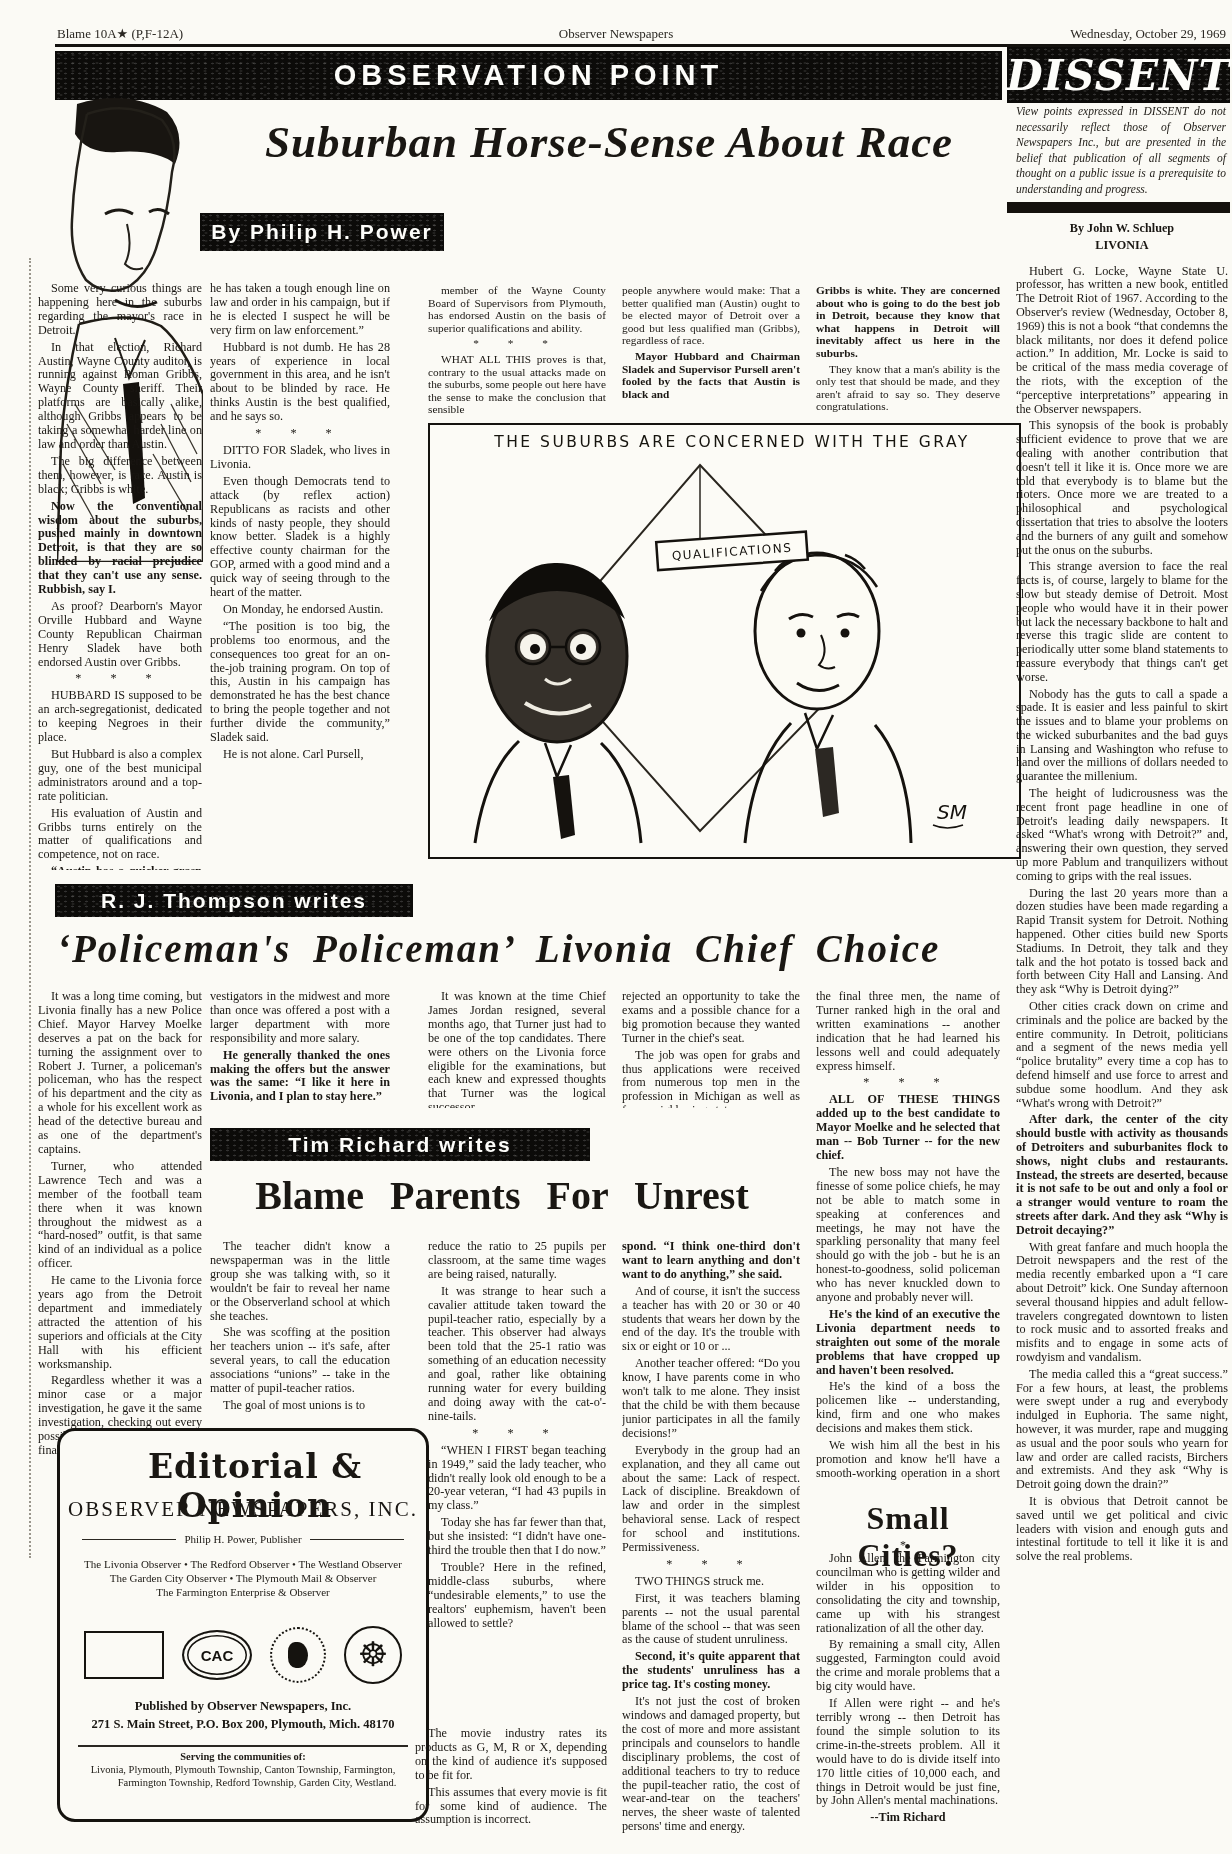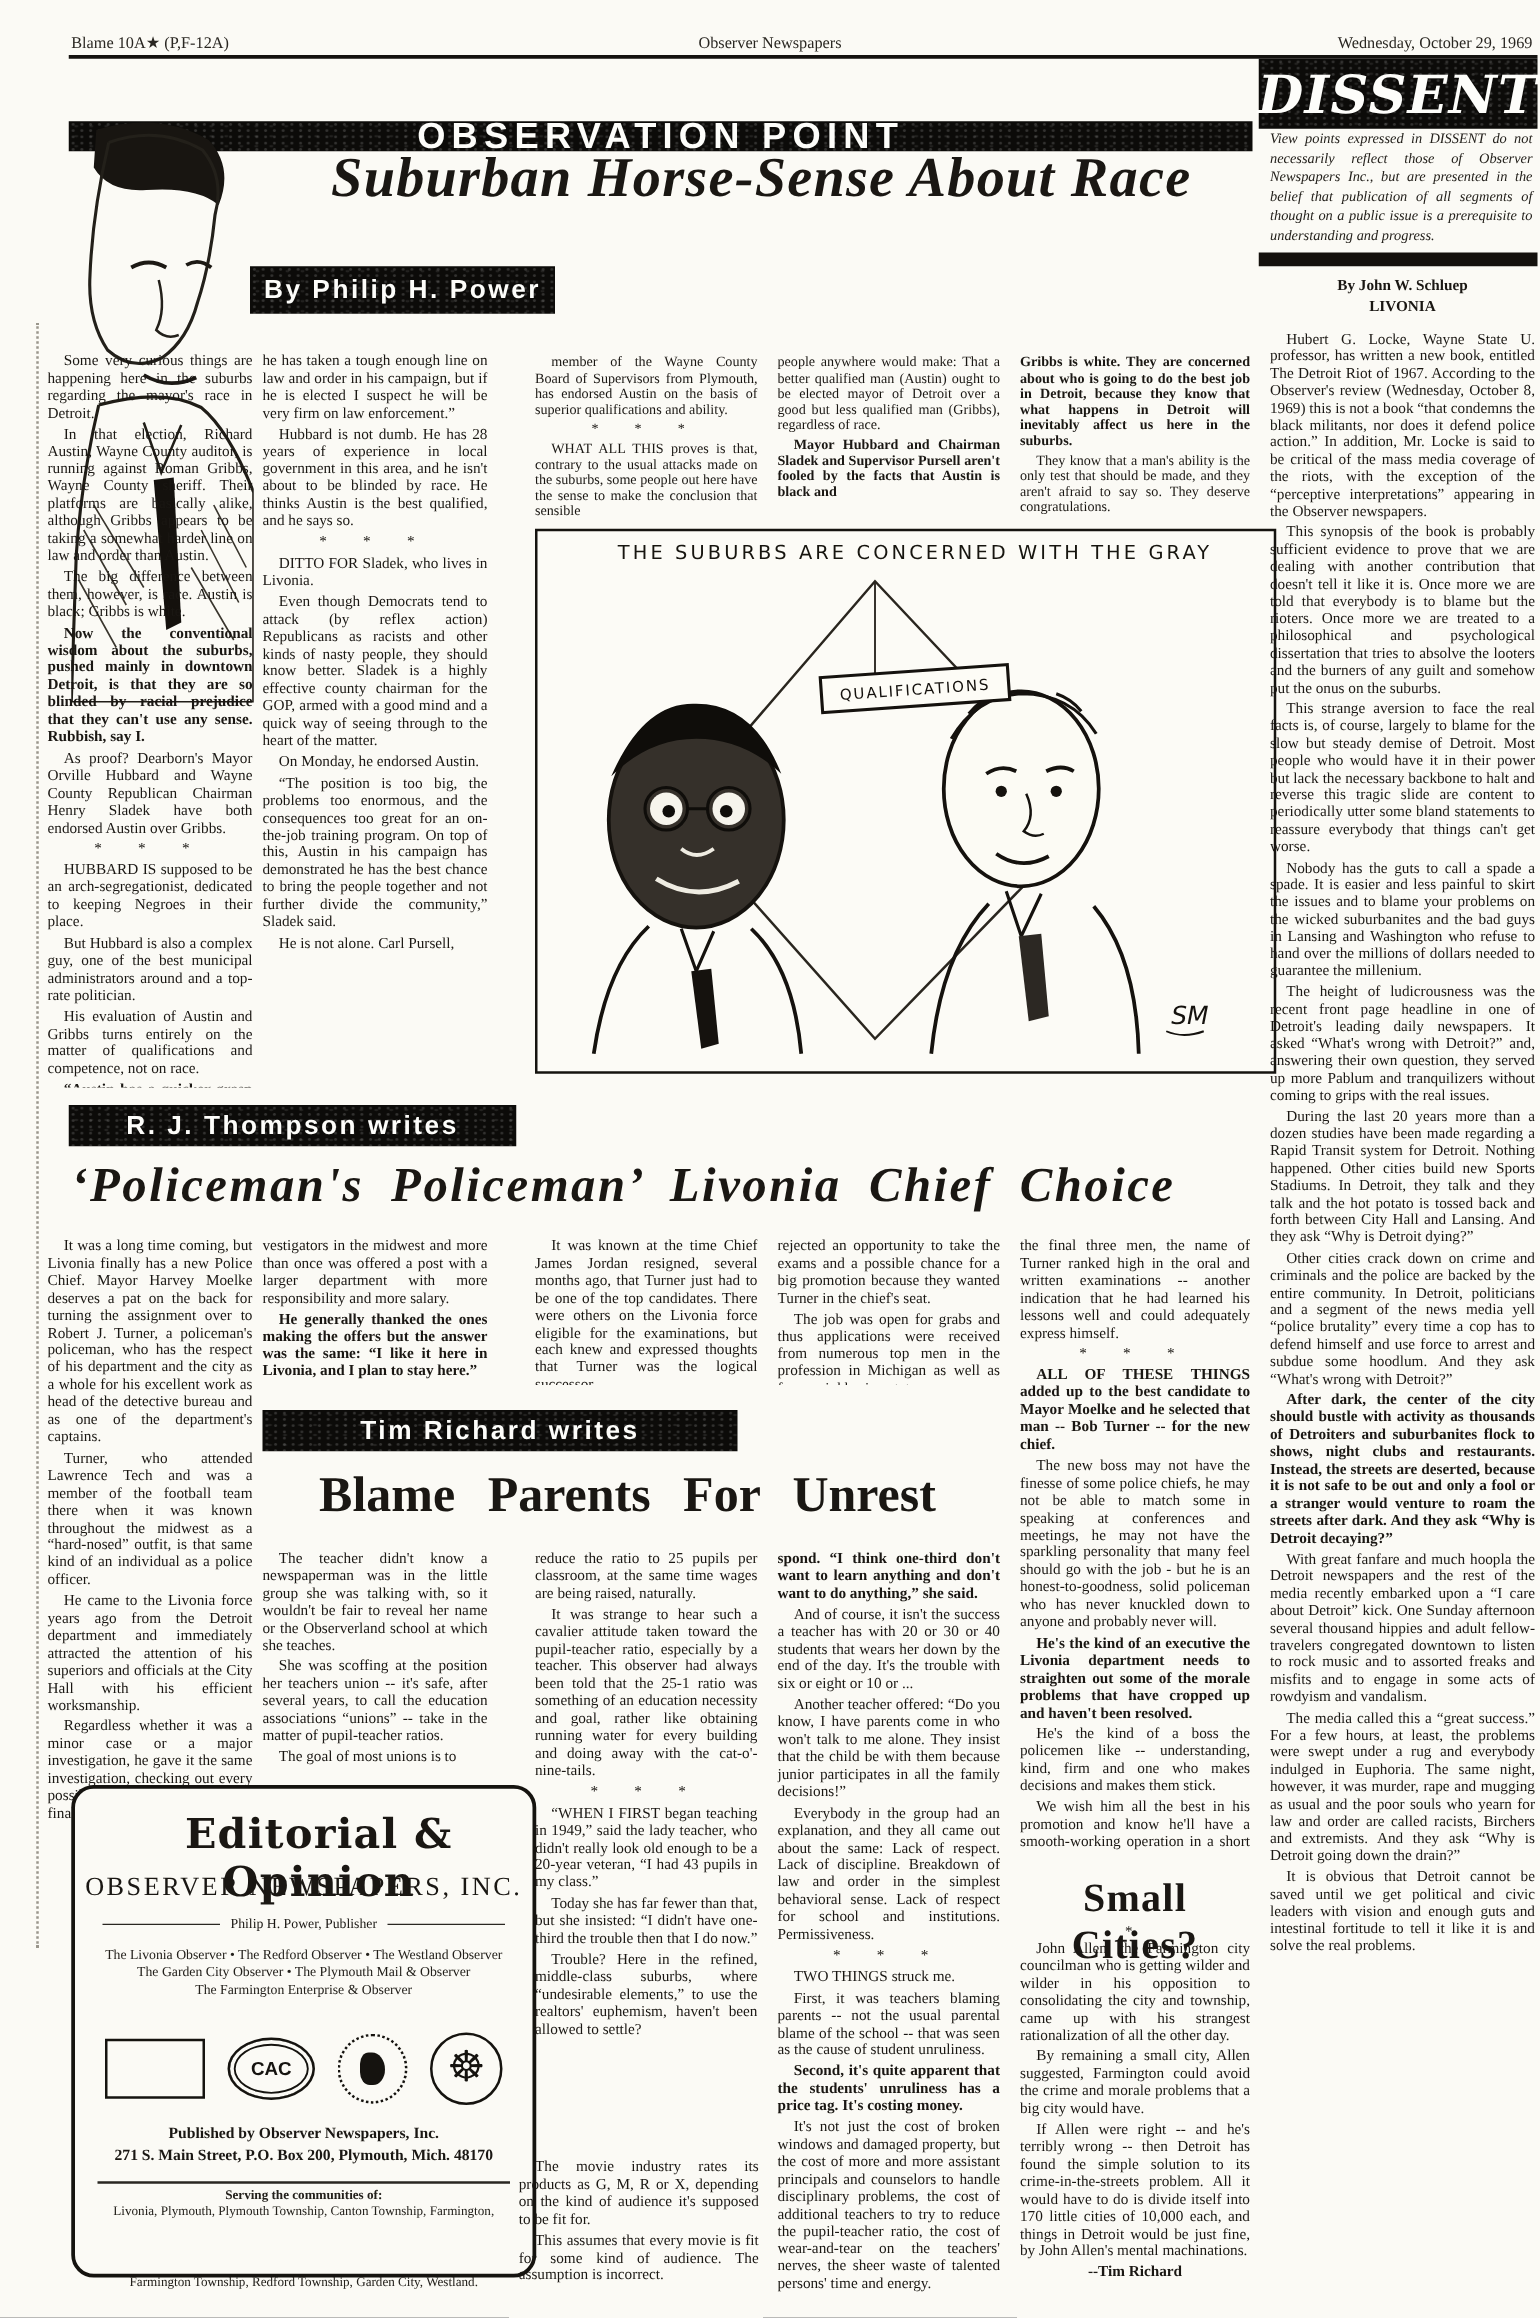--- a/index.html
+++ b/index.html
@@ -63,21 +63,21 @@
 </style>
 </head>
 <body>
 <div class="page">
 
 <div class="abs hdr" style="left:57px;top:26px;">Blame 10A★ (P,F-12A)</div>
 <div class="abs hdr" style="left:0;top:26px;width:1232px;text-align:center;">Observer Newspapers</div>
 <div class="abs hdr" style="right:6px;top:26px;">Wednesday, October 29, 1969</div>
 <div class="abs rule" style="left:55px;top:44px;width:1175px;height:3px;"></div>
 
-<div class="banner" style="left:55px;top:51px;width:947px;height:24px;font-size:29px;letter-spacing:5px;margin-top:46px;">
+<div class="banner" style="left:55px;top:51px;width:947px;height:49px;font-size:29px;letter-spacing:5px;">
       <span>OBSERVATION POINT</span>
     </div>
 
 <div class="banner" style="left:1007px;top:47px;width:223px;height:56px;font-family:'DejaVu Serif',serif;font-style:italic;font-size:42px;letter-spacing:1px;">
       <span>DISSENT</span>
     </div>
 
 <div class="abs" style="left:57px;top:94px;width:146px;height:468px;">
 <svg width="146" height="468" viewBox="0 0 146 468">
   <path d="M20,10 Q70,-5 110,18 Q130,40 118,70 Q100,55 60,58 Q30,60 18,40 Z" fill="#181511"></path>
@@ -301,21 +301,21 @@
         </div>
     <div class="seal seal-round2" title="National Newspaper Association">
           <span>☸</span>
         </div>
   </div>
   <div class="abs ed-bold" style="left:0;top:268px;width:366px;">Published by Observer Newspapers, Inc.</div>
   <div class="abs ed-bold" style="left:0;top:286px;width:366px;">271 S. Main Street, P.O. Box 200, Plymouth, Mich. 48170</div>
   <div class="abs" style="left:18px;top:314px;width:330px;height:1.5px;background:#2a2722;"></div>
   <div class="abs ed-small" style="left:0;top:320px;width:366px;font-weight:bold;">Serving the communities of:</div>
   <div class="abs ed-small" style="left:6px;top:333px;width:354px;">Livonia, Plymouth, Plymouth Township, Canton Township, Farmington,</div>
-  <div class="abs ed-small" style="left:6px;top:346px;width:354px;margin-top:44px;">Farmington Township, Redford Township, Garden City, Westland.</div>
+  <div class="abs ed-small" style="left:20px;top:346px;width:354px;">Farmington Township, Redford Township, Garden City, Westland.</div>
 </div>
 
 <div class="col" style="left:415px;top:1727px;width:192px;height:127px;">
   <p>The movie industry rates its products as G, M, R or X, depending on the kind of audience it's supposed to be fit for.</p>
   <p>This assumes that every movie is fit for some kind of audience. The assumption is incorrect.</p>
 </div>
 
 </div>
 
 </body></html>

